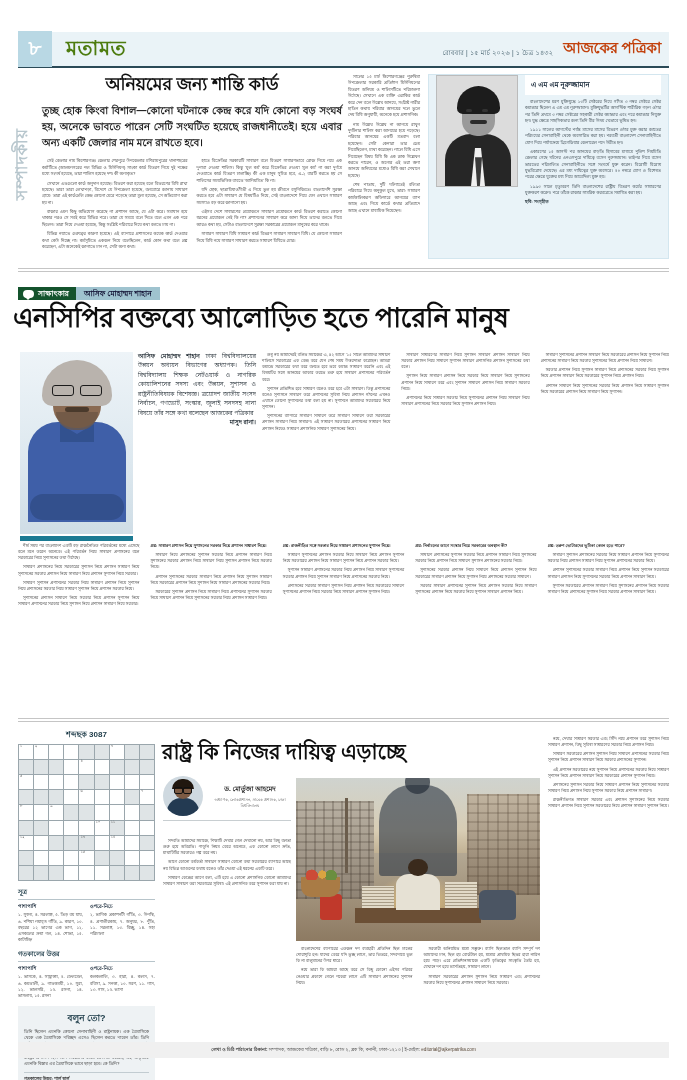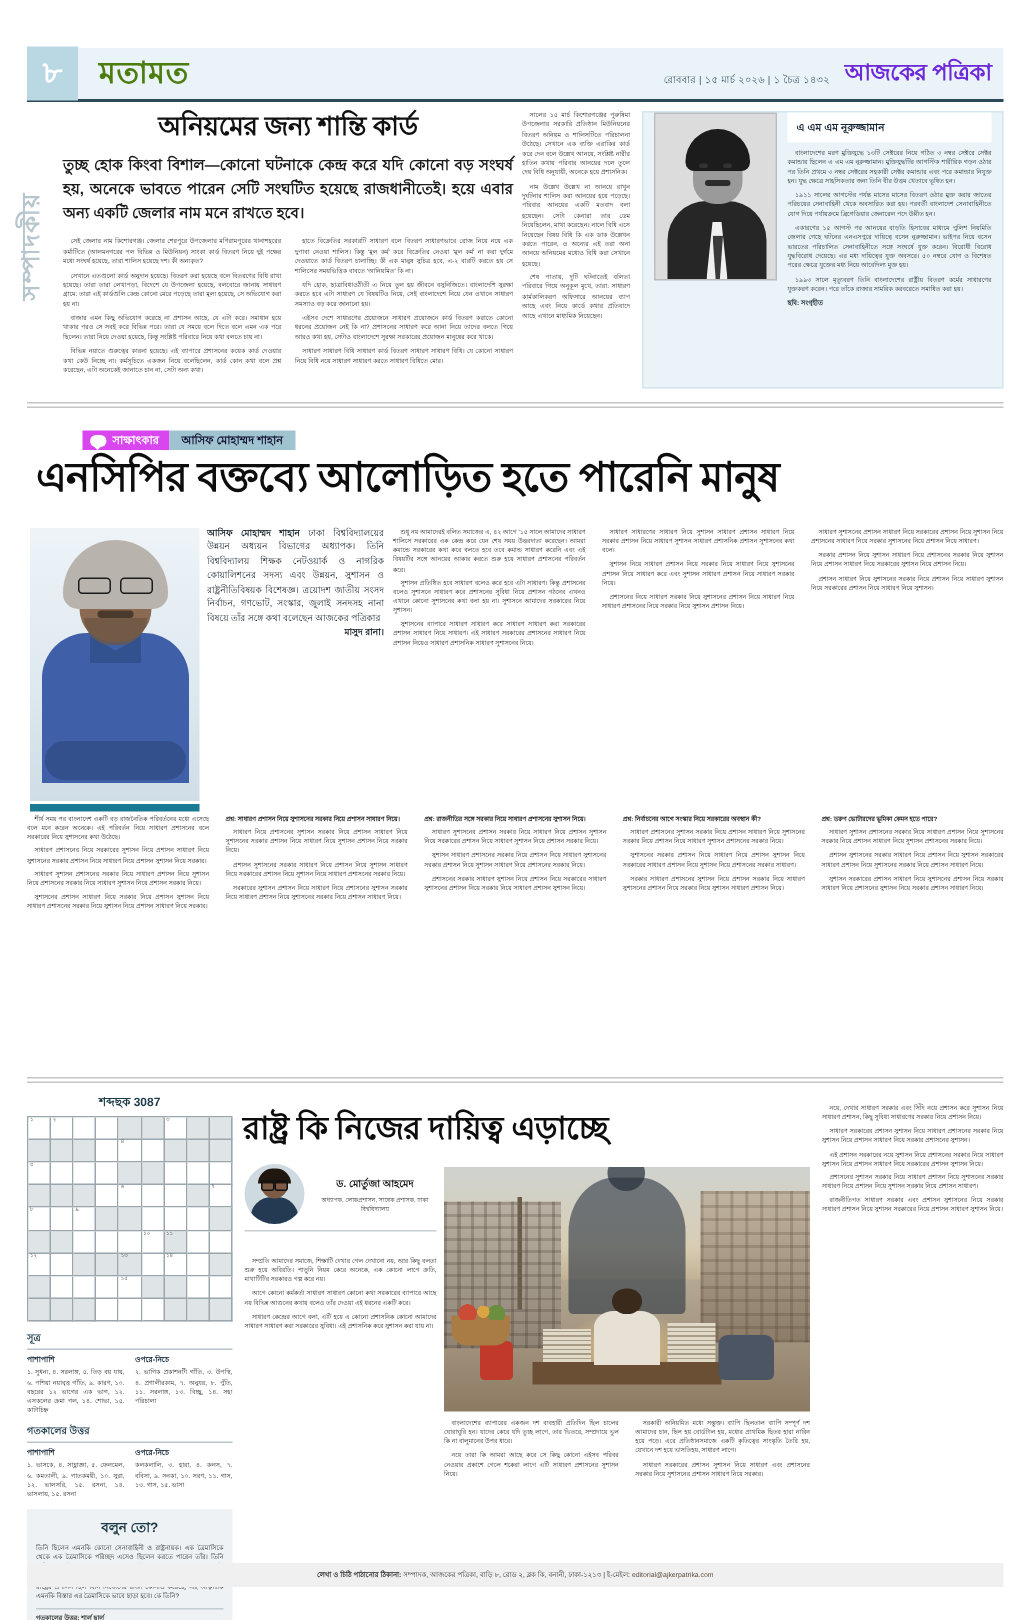--- a/index.html
+++ b/index.html
@@ -25,21 +25,21 @@
   }
   .section-title {
     margin-left:14px; font-size:20px; font-weight:bold; color:#4d7c0f;
     letter-spacing:0.5px;
   }
   .masthead-right {
     margin-left:auto; display:flex; align-items:flex-end; gap:10px;
     padding-right:8px; padding-bottom:2px;
   }
   .date-line { font-size:6.5px; color:#3b5865; padding-bottom:2px; letter-spacing:.2px;}
-  .brand { font-size:15px; font-weight:bold; color:#6d28d9; letter-spacing:-.3px;}
+  .brand { font-size:15px; font-weight:bold; color:#c2410c; letter-spacing:-.3px;}
 
   
   .vert-label {
     position:absolute; left:8px; top:128px;
     font-size:16px; font-weight:bold; color:#b7c6cd;
     writing-mode:vertical-rl; transform:rotate(180deg);
     letter-spacing:1px;
   }
 
   
@@ -132,38 +132,38 @@
 
   
   .rule { position:absolute; left:18px; width:651px; height:1px; background:#c5c5c5; }
 
   
   .iv-tagbar {
     position:absolute; left:18px; top:287px; height:13px;
     display:flex; align-items:center;
   }
   .iv-tag {
-    background:#d946ef; color:#fff; font-size:7.5px; font-weight:bold;
-    padding:2px 7px 2px 5px; display:flex; align-items:center; gap:4px; height:13px;margin-left:37px;
+    background:#14532d; color:#fff; font-size:7.5px; font-weight:bold;
+    padding:2px 7px 2px 5px; display:flex; align-items:center; gap:4px; height:13px;
   }
   .bubble-icon {
     width:11px; height:8px; background:#fff; border-radius:4px;
     position:relative; flex:none;
   }
   .bubble-icon:after {
     content:""; position:absolute; left:2px; bottom:-2px;
     border-left:3px solid transparent; border-right:3px solid transparent;
     border-top:3px solid #fff;
   }
   .iv-sub {
     background:#9fc3cf; color:#113; font-size:7.5px; font-weight:bold;
     padding:2px 8px; height:13px; display:flex; align-items:center;
   }
   .iv-head {
-    position:absolute; left:24px; top:303px; width:600px;
+    position:absolute; left:13px; top:303px; width:600px;
     font-size:27px; font-weight:bold; color:#0d0d0d; line-height:1.15;
     letter-spacing:-.5px;
   }
 
   .iv-photo {
     position:absolute; left:20px; top:352px; width:113px; height:182px;
     background:linear-gradient(180deg,#eef4f8 0%,#dde8ef 60%,#cfdde6 100%);
     overflow:hidden;
   }
   .iv-photo .hairA {

